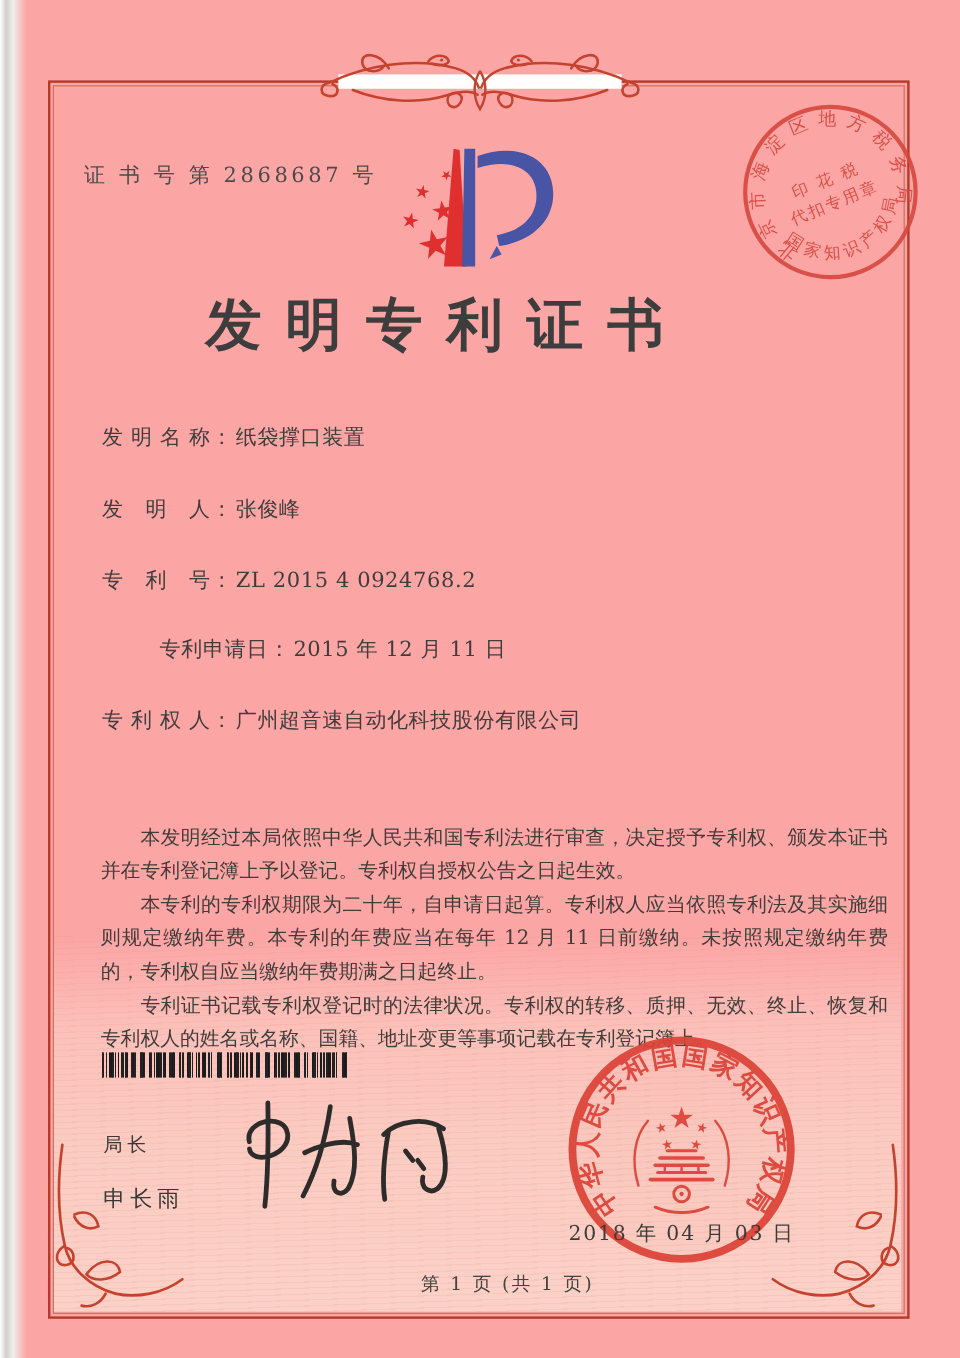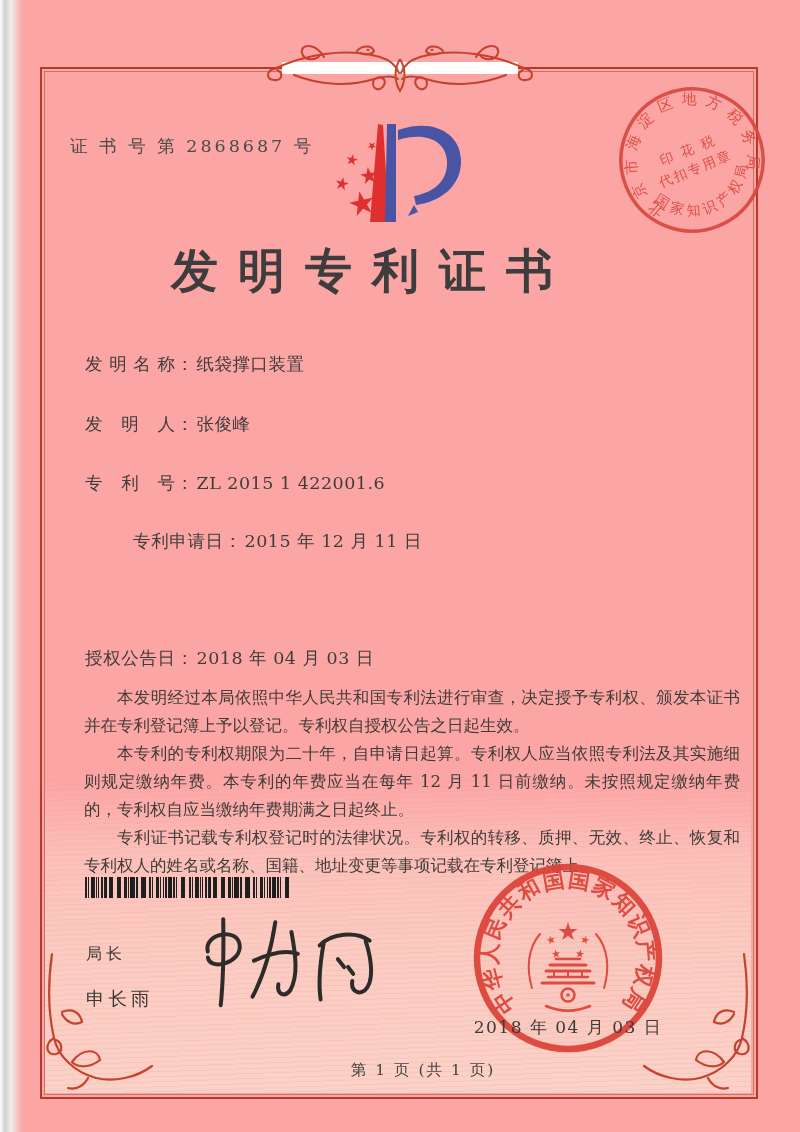--- a/index.html
+++ b/index.html
@@ -120,27 +120,27 @@
 
   <div class="abs cert-title">发明专利证书</div>
 
   <div class="abs field f1">
     <span class="lbl">发明人</span><span class="sep">：</span><span class="val">张俊峰</span>
   </div>
   <div class="abs field f0">
     <span class="lbl">发明名称</span><span class="sep">：</span><span class="val">纸袋撑口装置</span>
   </div>
   <div class="abs field f2">
-    <span class="lbl">专利号</span><span class="sep">：</span><span class="val">ZL 2015 1 422001.6</span>
+    <span class="lbl">专利号</span><span class="sep">：</span><span class="val">ZL 2015 4 0924768.2</span>
   </div>
   <div class="abs field f3">
     <span class="lbl">专利申请日</span><span class="sep">：</span><span class="val">2015 年 12 月 11 日</span>
   </div>
-  <div class="abs field f5">
-    <span class="lbl">授权公告日</span><span class="sep">：</span><span class="val">2018 年 04 月 03 日</span>
+  <div class="abs field f4">
+    <span class="lbl">专利权人</span><span class="sep">：</span><span class="val">广州超音速自动化科技股份有限公司</span>
   </div>
 
   <div class="abs paras">
     <p>本发明经过本局依照中华人民共和国专利法进行审查，决定授予专利权、颁发本证书并在专利登记簿上予以登记。专利权自授权公告之日起生效。</p>
     <p>本专利的专利权期限为二十年，自申请日起算。专利权人应当依照专利法及其实施细则规定缴纳年费。本专利的年费应当在每年 12 月 11 日前缴纳。未按照规定缴纳年费的，专利权自应当缴纳年费期满之日起终止。</p>
     <p>专利证书记载专利权登记时的法律状况。专利权的转移、质押、无效、终止、恢复和专利权人的姓名或名称、国籍、地址变更等事项记载在专利登记簿上。</p>
   </div>
 
   <div class="abs barcode"></div>
 

